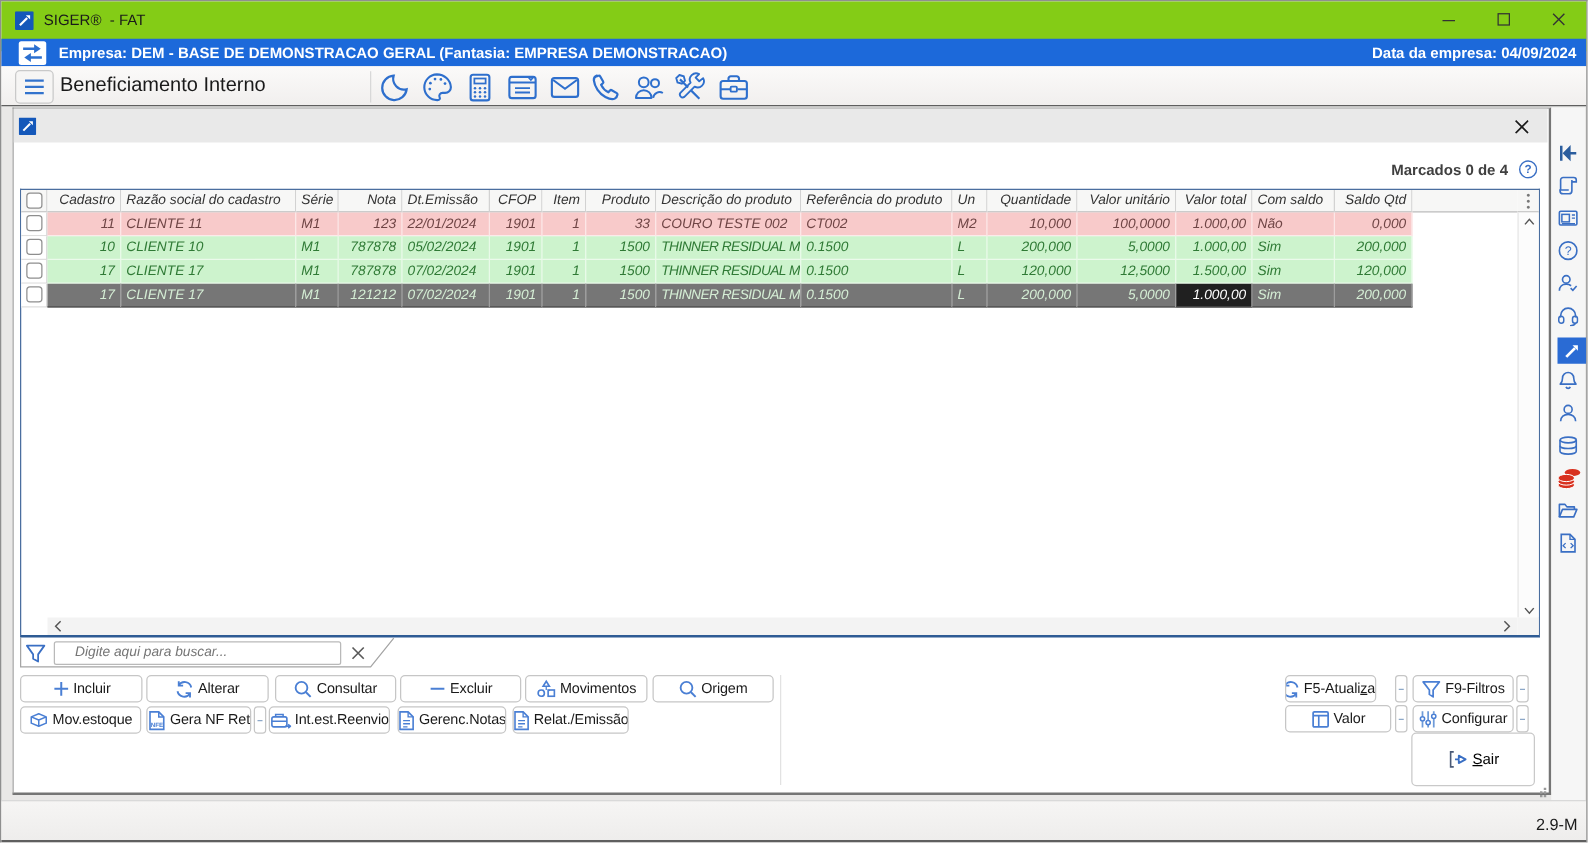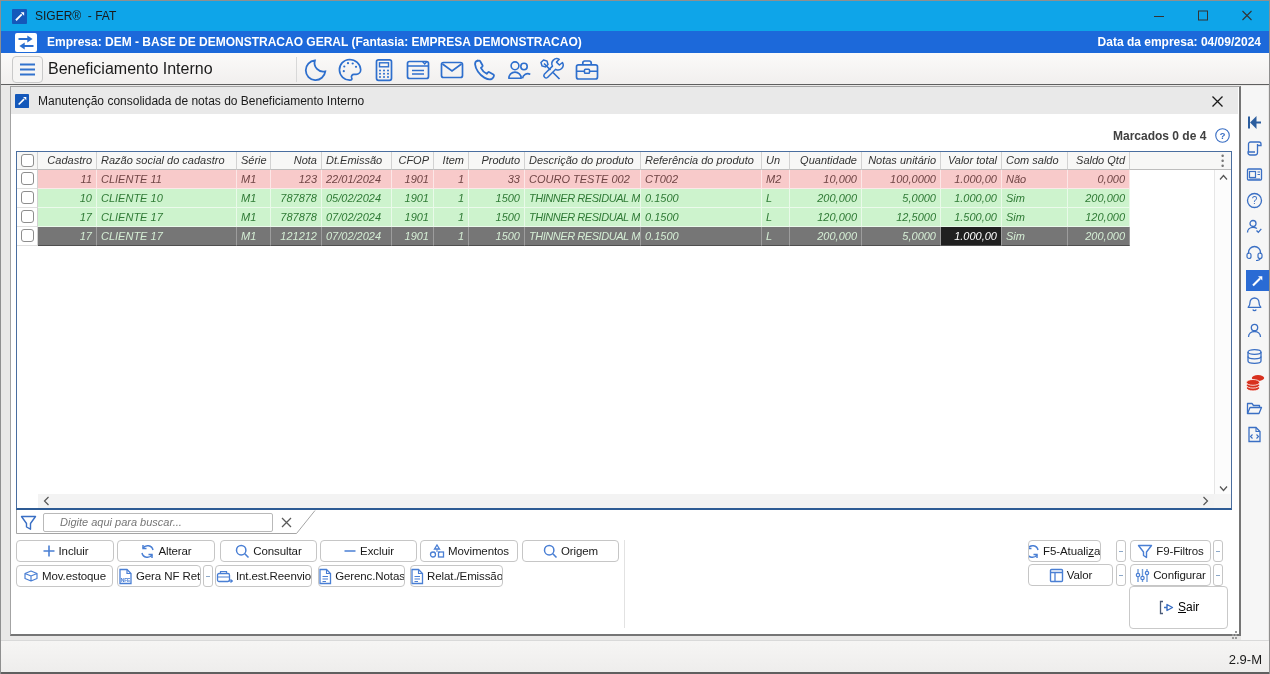--- a/index.html
+++ b/index.html
@@ -1,21 +1,21 @@
 <!DOCTYPE html>
 <html><head>
 <meta charset="utf-8">
 <style>
 * { margin:0; padding:0; box-sizing:border-box; }
 html,body { width:1270px; height:674px; }
 body { font-family:"Liberation Sans", sans-serif; position:relative; background:#e9e8e7; overflow:hidden; border:1px solid #8f8f8f; border-bottom:none; }
 .abs { position:absolute; }
 
 
-#titlebar { left:0; top:0; width:1270px; height:40px; background:#0ea5e9; }
+#titlebar { left:0; top:0; width:1270px; height:40px; background:#84cc16; }
 #appicon { left:11px; top:8px; width:15px; height:15px; }
 #apptitle { left:34px; top:8px; font-size:12px; color:#1a1a1a; }
 .wbtn { top:0; height:30px; width:44px; text-align:center; color:#333; }
 
 
 #bluebar { left:0px; top:30px; width:1268px; height:22px; background:#1c69da; }
 #swapbtn { left:14px; top:32px; width:22px; height:19px; background:#fff; border-radius:2px; }
 #empresa { left:46px; top:34px; font-size:12px; font-weight:bold; color:#fff; }
 #dataemp { right:8px; top:34px; font-size:12px; font-weight:bold; color:#fff; }
 
@@ -163,21 +163,20 @@
     <path d="M3.5 15.3 H11 M17 15.3 H24.5" stroke="#2e6fcd" stroke-width="1.6"></path>
     <rect x="11.5" y="13.3" width="5" height="4" rx="0.8" fill="none" stroke="#2e6fcd" stroke-width="1.5"></rect>
   </svg>
 <div id="dialog" class="abs">
   <div id="dlg-titlebar" class="abs"></div>
   <svg id="dlg-icon" class="abs" viewBox="0 0 16 16">
       <rect x="0" y="0" width="16" height="16" rx="1" fill="#1458ba"></rect>
       <path d="M9.2 3.4 H12.9 V7.1 Z" fill="#fff"></path>
       <path d="M4.2 12 L10.4 5.8" stroke="#fff" stroke-width="1.9"></path>
     </svg>
-  <div id="dlg-title" class="abs">Manutenção consolidada de notas do Beneficiamento Interno</div>
   <svg id="dlg-close" class="abs" viewBox="0 0 11 11">
       <path d="M0.5 0.5 L10.5 10.5 M10.5 0.5 L0.5 10.5" stroke="#1a1a1a" stroke-width="1.3"></path>
     </svg>
   <div id="marcados" class="abs">Marcados 0 de 4</div>
   <svg id="help-q" class="abs" viewBox="0 0 16 16">
       <circle cx="8" cy="8" r="7.2" fill="none" stroke="#3a6fc4" stroke-width="1.2"></circle>
       <text x="8" y="11.5" text-anchor="middle" font-size="10" font-weight="bold" fill="#3a6fc4" font-family="Liberation Sans">?</text>
     </svg>
 
   <div id="grid" class="abs">
@@ -190,21 +189,21 @@
       <div class="c l" style="width:34px;">Série</div>
       <div class="c r" style="width:51px;">Nota</div>
       <div class="c l" style="width:70px;">Dt.Emissão</div>
       <div class="c r" style="width:42px;">CFOP</div>
       <div class="c r" style="width:35px;">Item</div>
       <div class="c r" style="width:56px;">Produto</div>
       <div class="c l" style="width:116px;">Descrição do produto</div>
       <div class="c l" style="width:121px;">Referência do produto</div>
       <div class="c l" style="width:28px;">Un</div>
       <div class="c r" style="width:72px;">Quantidade</div>
-      <div class="c r" style="width:79px;">Notas unitário</div>
+      <div class="c r" style="width:79px;">Valor unitário</div>
       <div class="c r" style="width:61px;">Valor total</div>
       <div class="c l" style="width:66px;">Com saldo</div>
       <div class="c r" style="width:62px;">Saldo Qtd</div>
       <div class="c" style="width:84px; border-right:none;"></div>
       <div class="c" style="width:17px; border-right:none; text-align:center; color:#777; font-size:9px; line-height:5px; padding-top:2px;">•<br>•<br>•</div>
     </div>
     <div class="grow rowP" style="top:18px;">
       <div class="c cbc" style="width:21px;">
           <div class="cbx"></div>
         </div>

